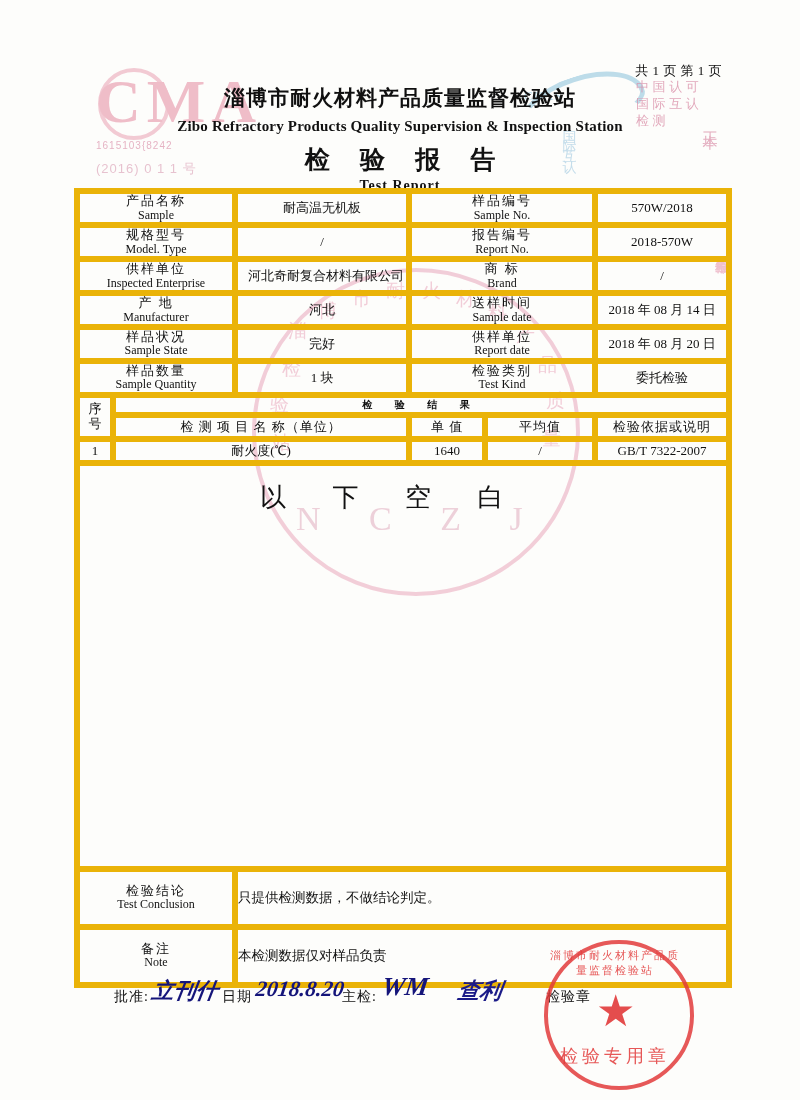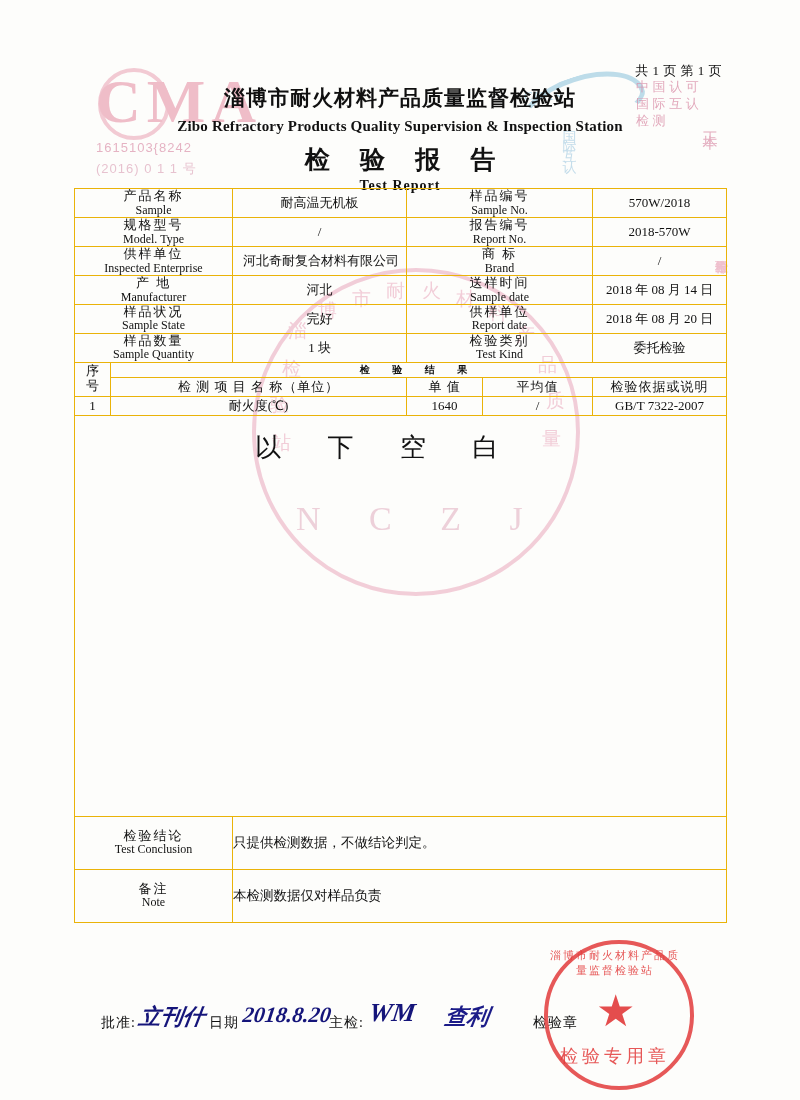--- a/index.html
+++ b/index.html
@@ -76,21 +76,21 @@
     left: 636px; top: 78px;
     color: #d98ca6;
     font-size: 13px;
     line-height: 17px;
     opacity: .75;
     font-family: "Liberation Sans", sans-serif;
   }
   .stamp-bar-left {
     left: 96px; top: 140px;
     color: #d98ca6;
-    font-size: 13px;
+    font-size: 10px;
     letter-spacing: 1px;
     opacity: .65;
     font-family: "Liberation Sans", sans-serif;
   }
   .stamp-bar-left2 {
     left: 96px; top: 160px;
     color: #d99bb2;
     font-size: 13px;
     letter-spacing: 1px;
     opacity: .6;
@@ -222,21 +222,21 @@
 
   
   table.doc {
     position: absolute;
     left: 74px; top: 188px;
     width: 652px;
     border-collapse: collapse;
     table-layout: fixed;
   }
   table.doc td {
-    border: 1px solid #eab308;
+    border: 6px solid #eab308;
     padding: 0;
     vertical-align: middle;
     background: transparent;
   }
   .lbl {
     text-align: center;
     line-height: 1.12;
     padding: 3px 2px;
   }
   .lbl .cn {
@@ -291,25 +291,24 @@
   }
 
   .concl-val {
     font-size: 13.5px;
     padding: 10px 4px;
   }
 
   
   .sig-row {
     position: absolute;
-    left: 61px; top: 978px;
+    left: 74px; top: 978px;
     width: 652px;
     height: 40px;
     font-size: 14px;
-    margin-top: 26px;
   }
   .sig-item {
     position: absolute;
     white-space: nowrap;
   }
   .sig-label { letter-spacing: 1px; }
   .hand {
     font-family: "Liberation Serif", serif;
     font-size: 22px;
     color: #15157a;

